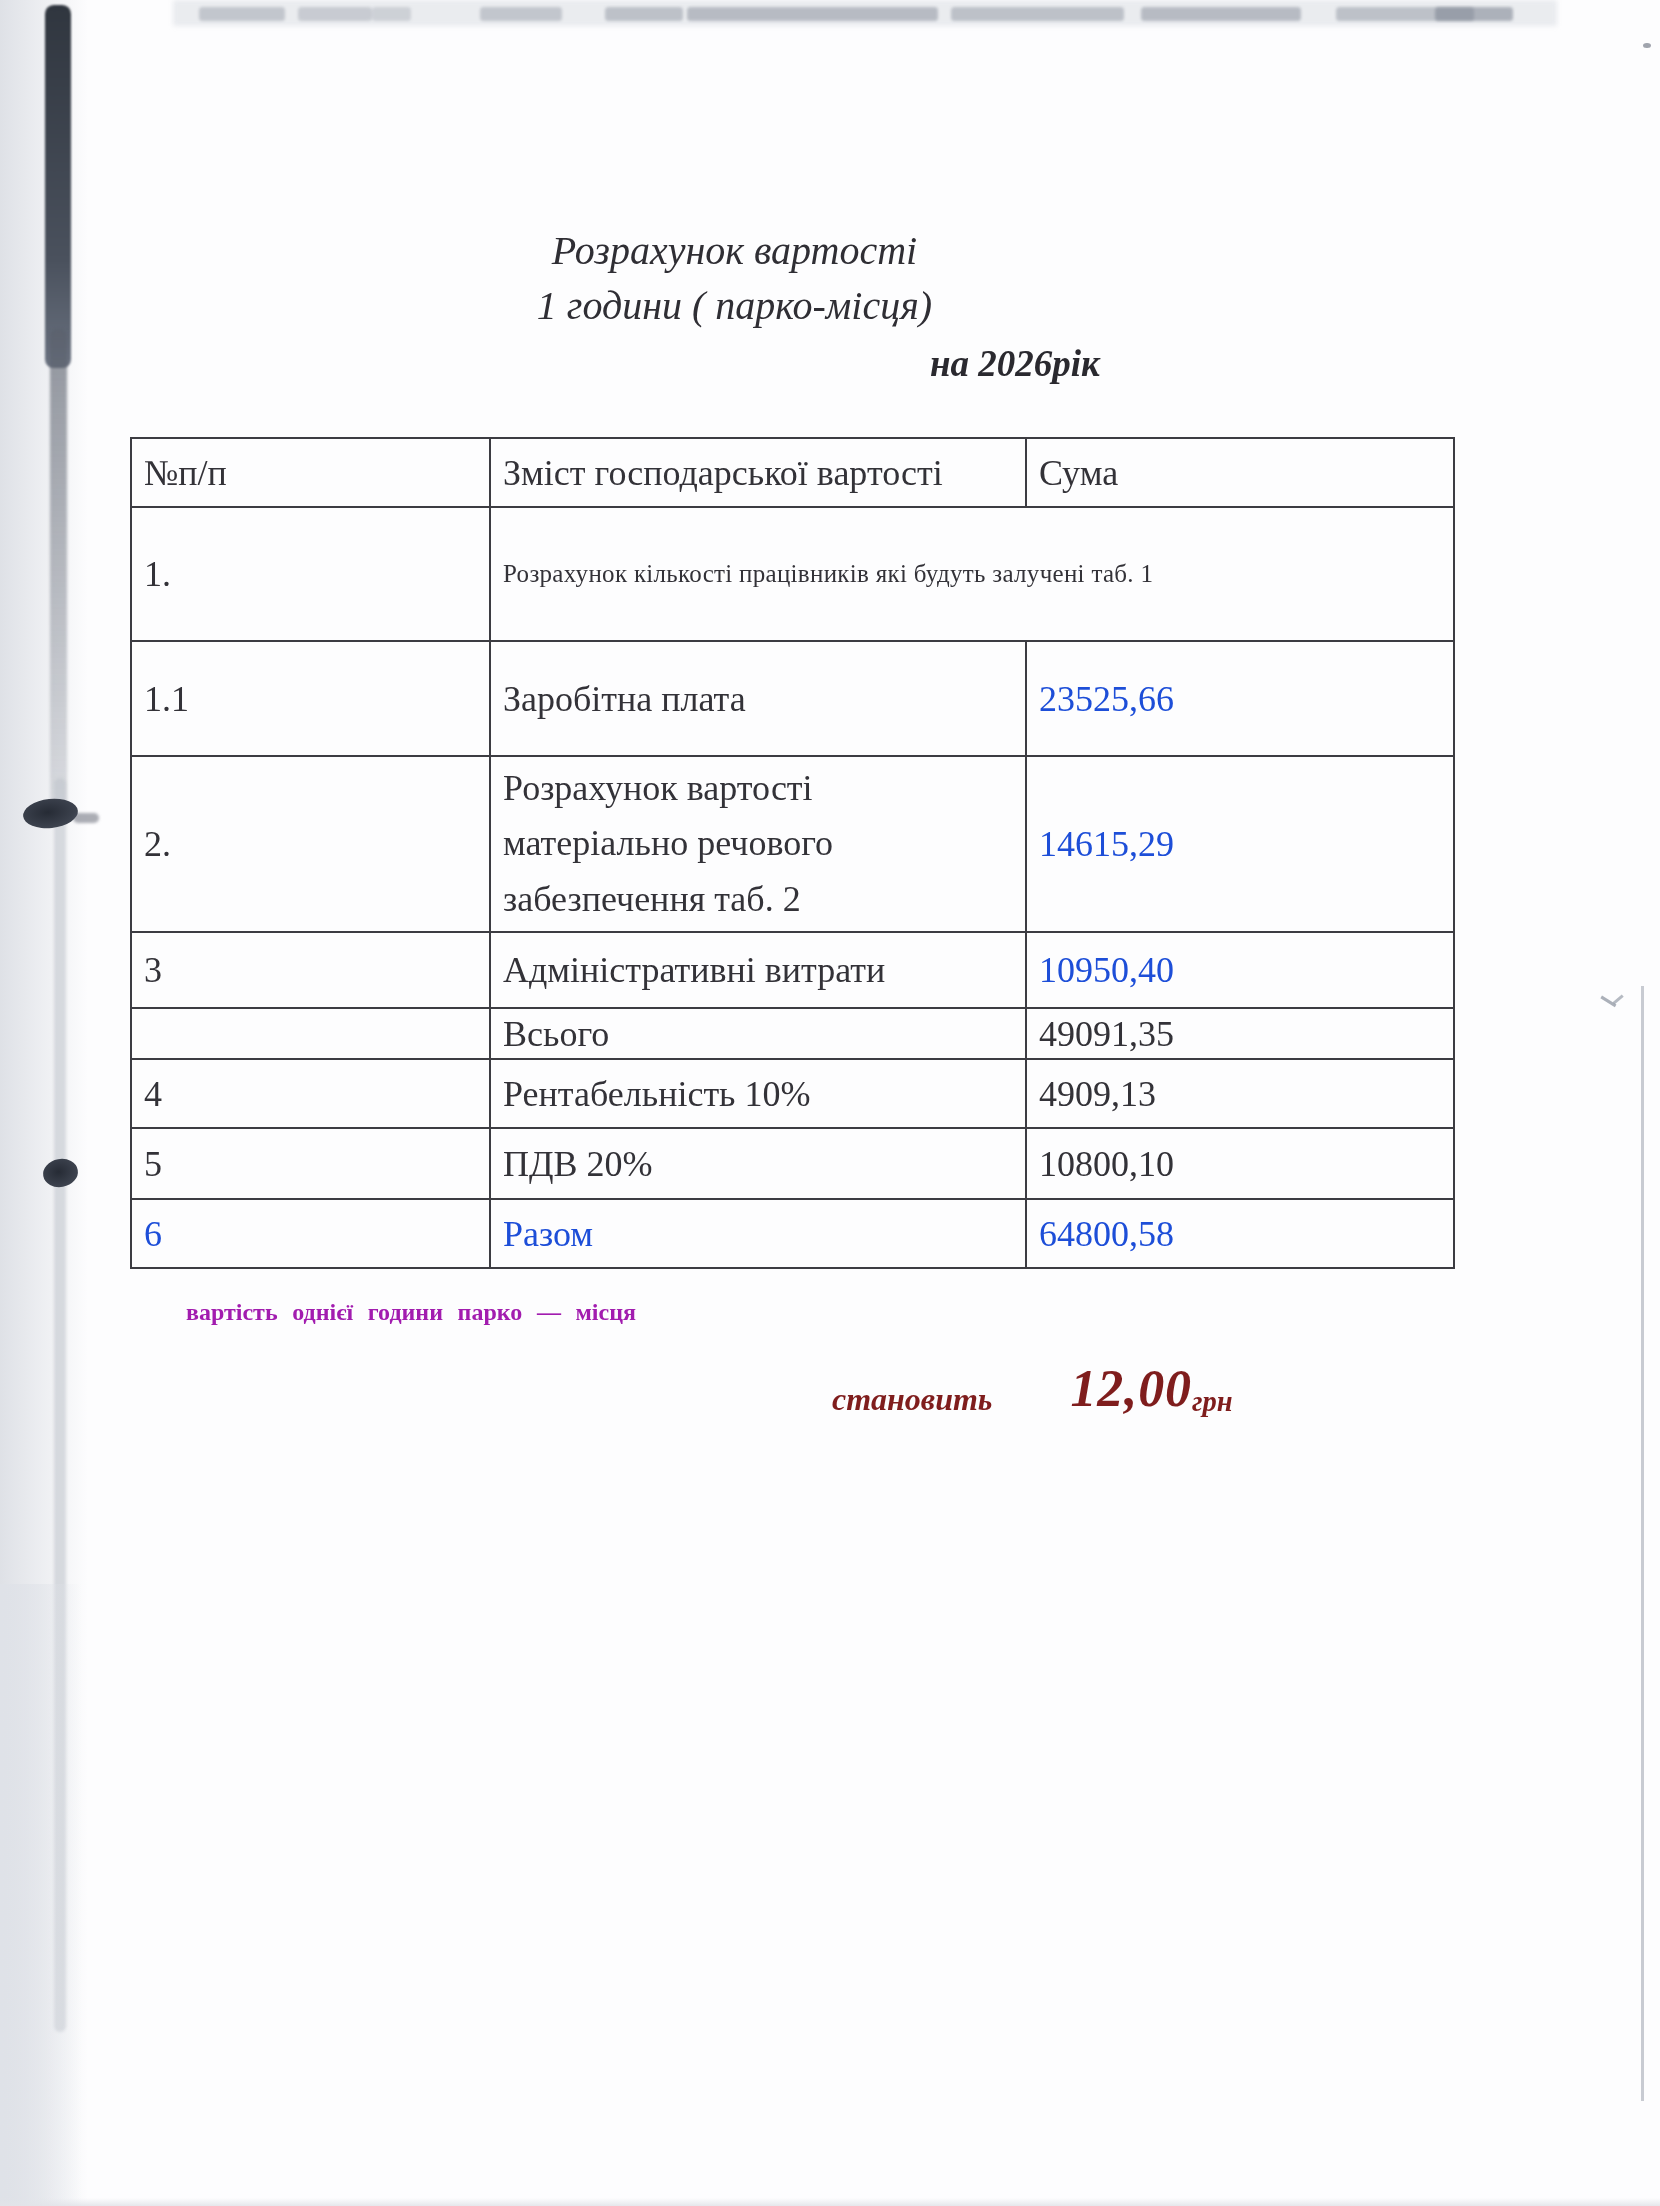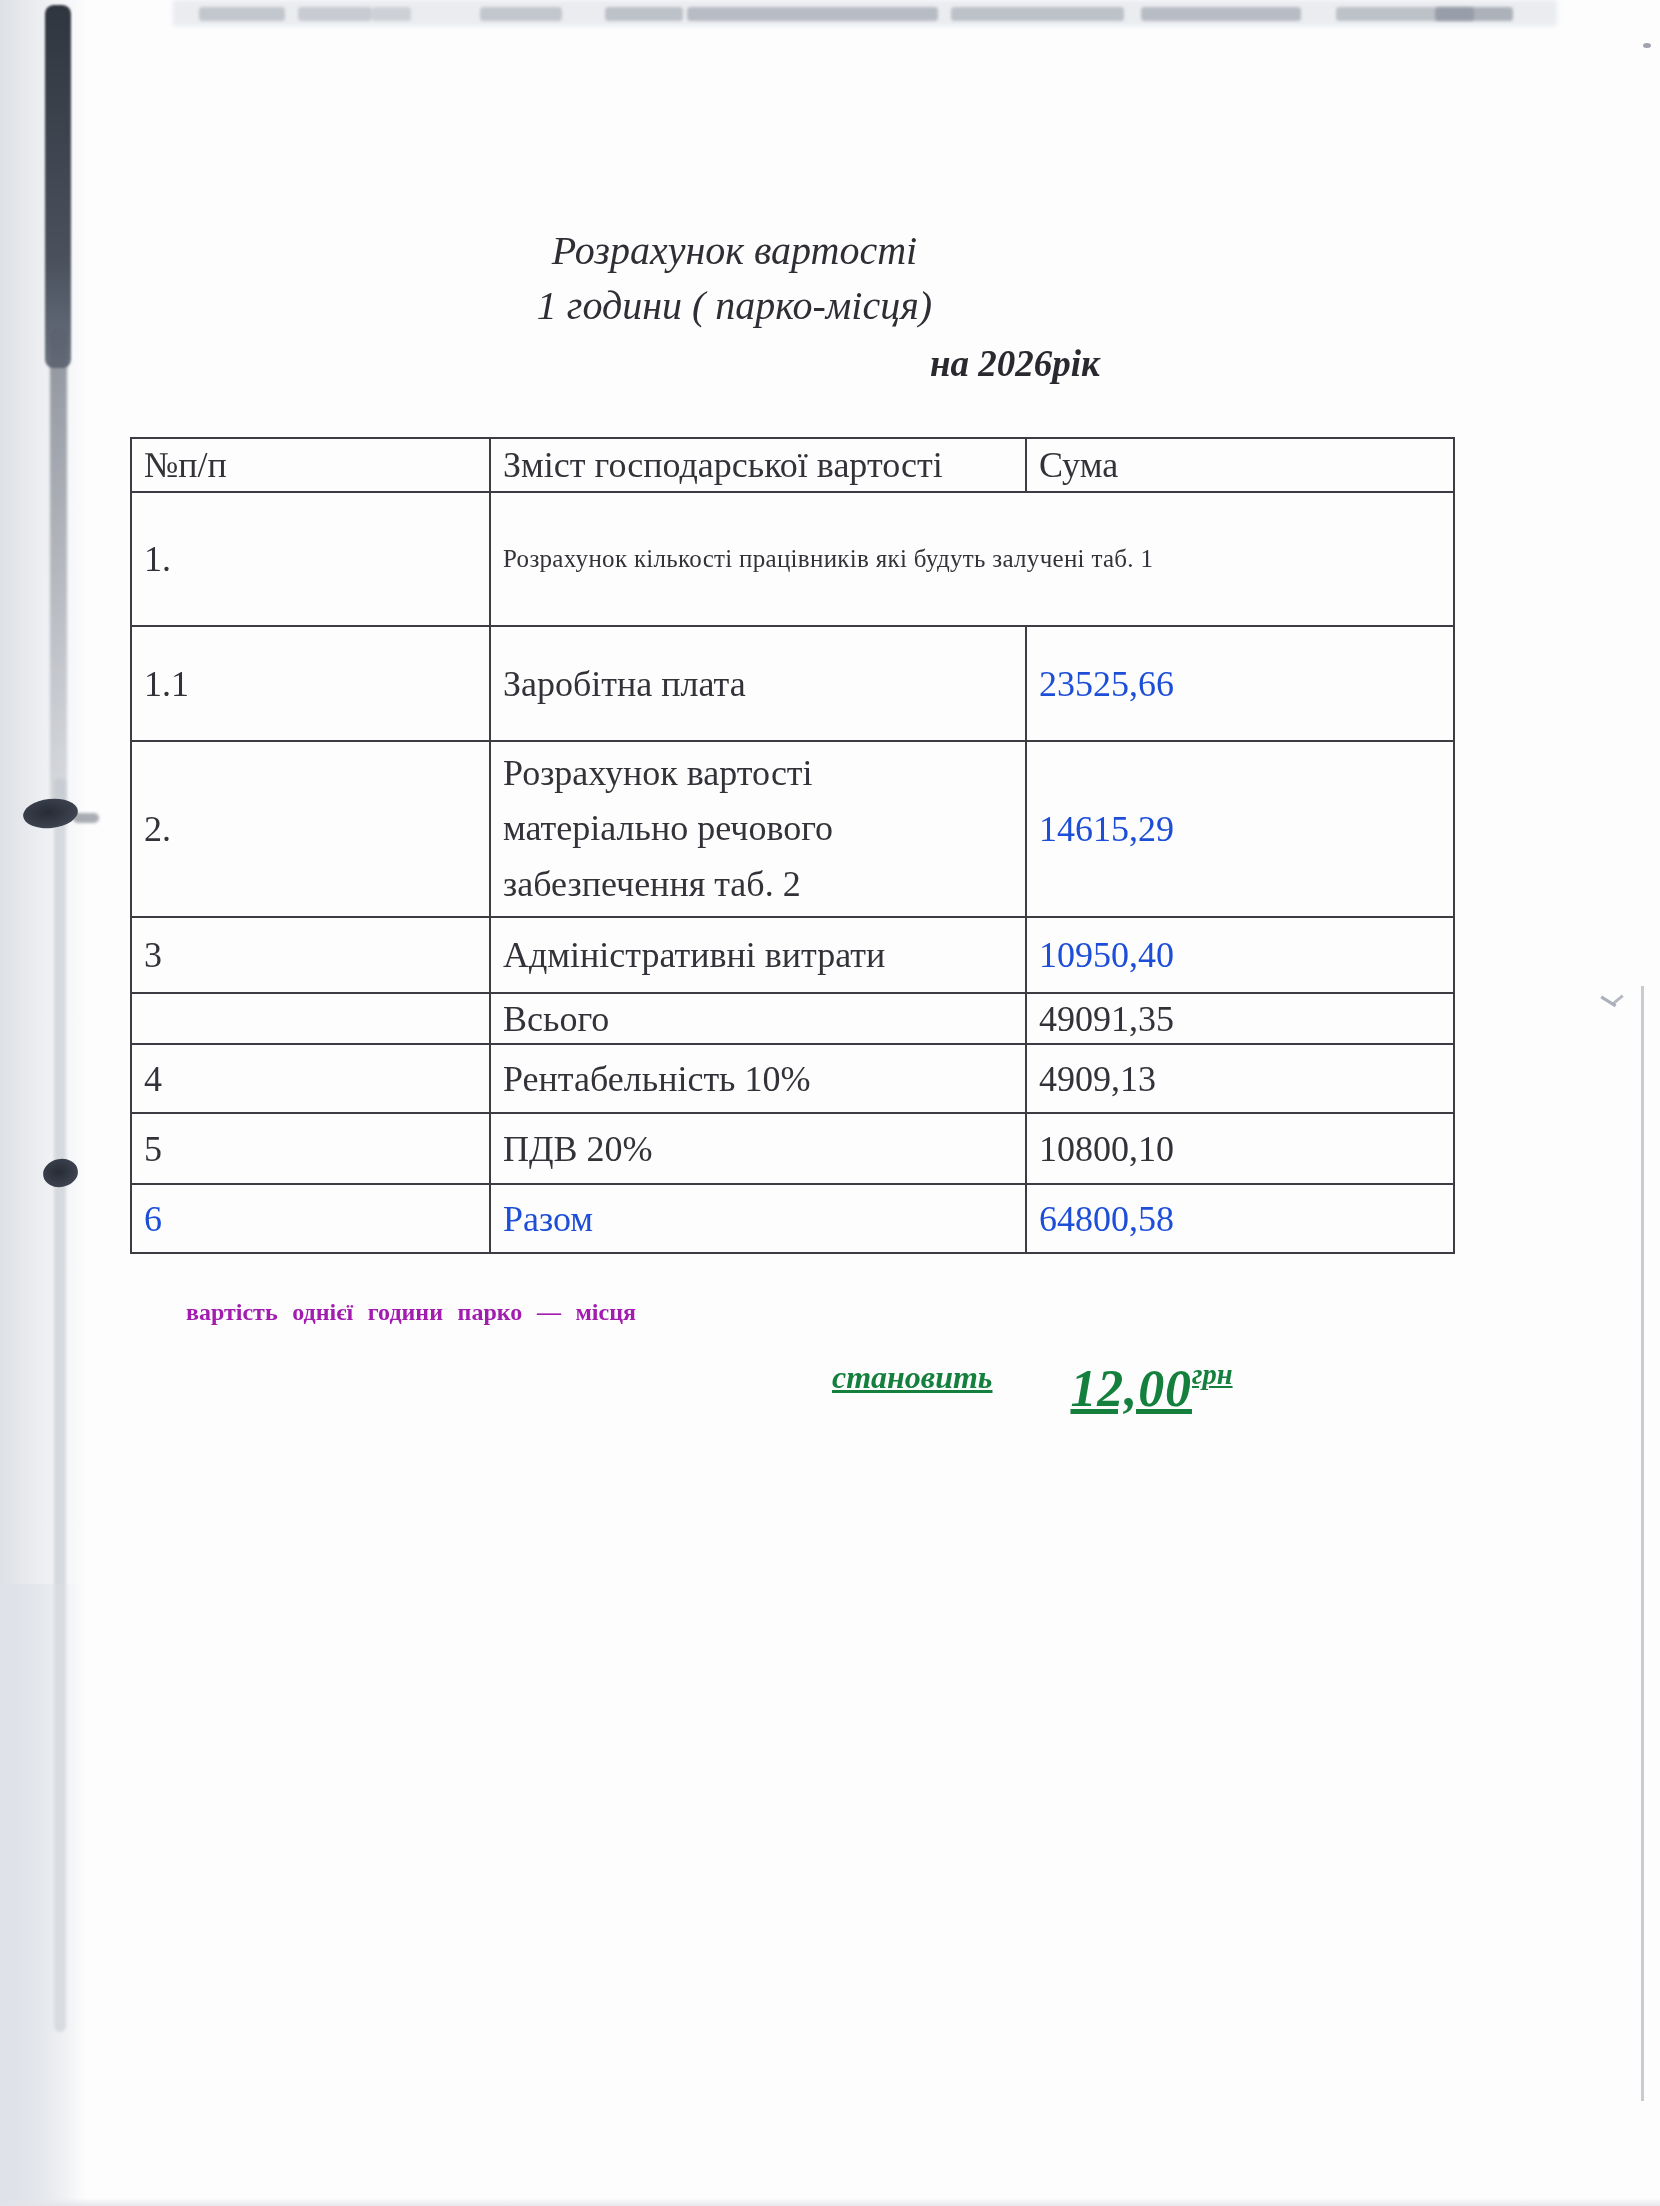--- a/index.html
+++ b/index.html
@@ -53,33 +53,33 @@
   .c-num{width:359px;}
   .c-content{width:536px;}
   .c-sum{width:428px;}
   td.sum{text-align:center;padding-left:0;padding-right:26px;}
   .bold{font-weight:bold;color:#1d4ed8;}
   .top{vertical-align:top;padding-top:8.6px;}
   .right{text-align:right;padding-right:15.6px;}
   .center{text-align:center;}
   .small{font-size:25px;letter-spacing:0.3px;}
   .pre{white-space:pre-line;line-height:1.55;}
-  tr.h-header{height:54px;}
+  tr.h-header{height:69px;}
   tr.h-r0{height:134px;}
   tr.h-r1{height:115px;}
   tr.h-r2{height:175px;}
   tr.h-r3{height:76px;}
   tr.h-r4{height:51px;}
   tr.h-r5{height:69px;}
   tr.h-r6{height:71px;}
   tr.h-r7{height:69px;}
 
   
   .note-line1{position:absolute;left:186px;top:1299px;font-size:24px;font-weight:bold;color:#a21caf;word-spacing:8.6px;}
-  .note-line2{position:absolute;left:832px;top:1359px;display:flex;align-items:flex-start;color:#15803d;font-style:italic;font-weight:bold;text-decoration:underline;}
+  .note-line2{position:absolute;left:832px;top:1359px;display:flex;align-items:flex-end;color:#7f1d1d;font-style:italic;font-weight:bold;}
   .note-label{font-size:32px;margin-right:78px;}
   .note-value{font-size:52px;letter-spacing:0.9px;}
   .note-unit{font-size:28.5px;}
 </style>
 </head>
 <body>
 
 <div class="page">
 
   <div class="artifact top-band"></div>

